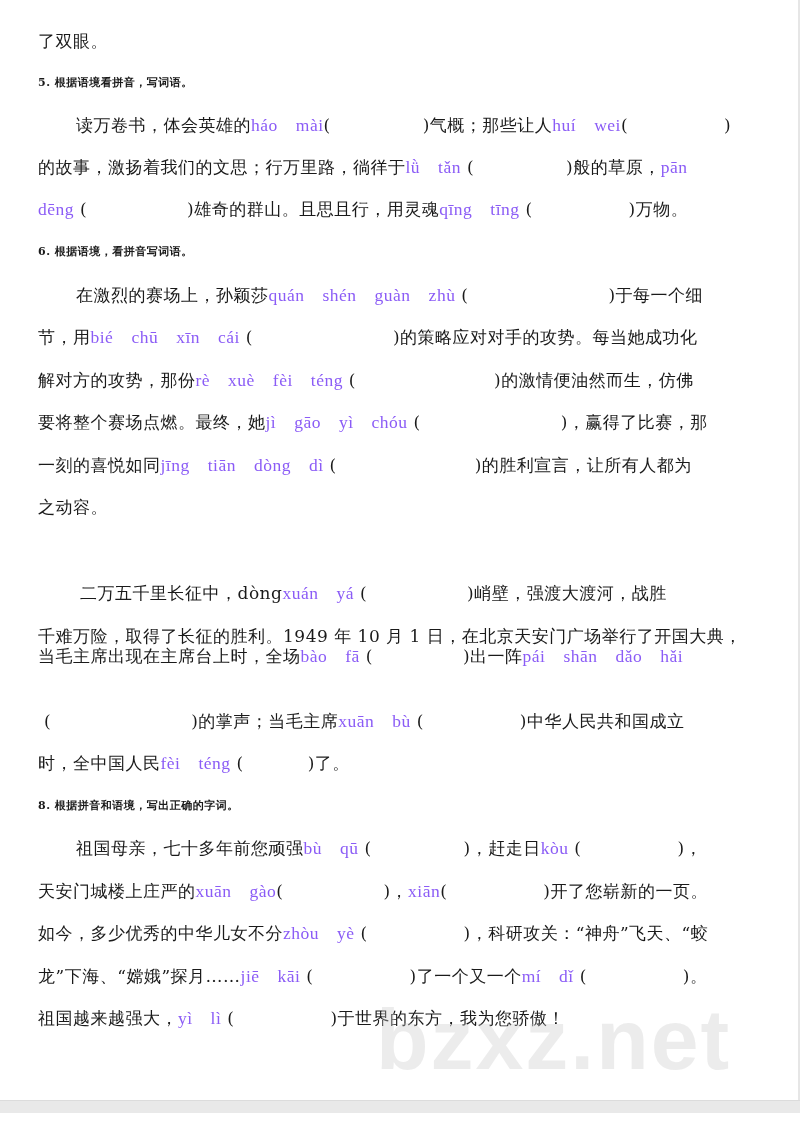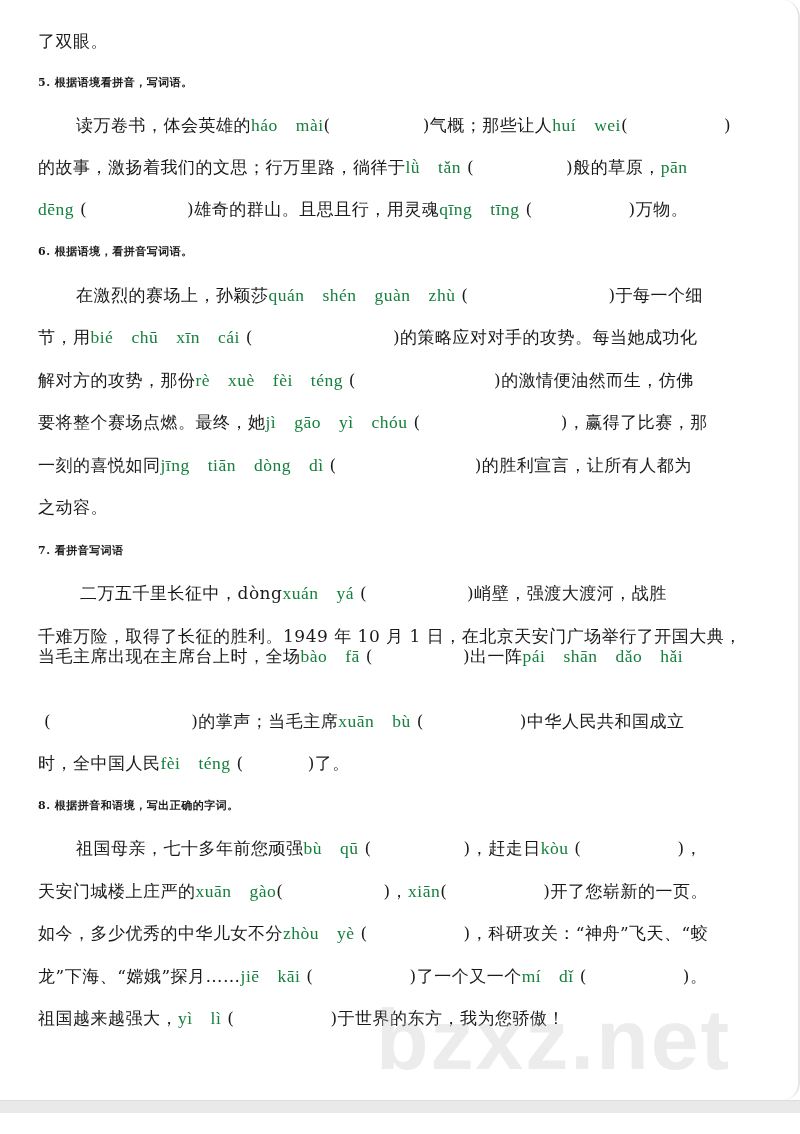--- a/index.html
+++ b/index.html
@@ -4,34 +4,34 @@
 <style>
   html, body { margin: 0; padding: 0; }
   body {
     width: 800px; height: 1134px; overflow: hidden; position: relative;
     background: #ffffff;
     font-family: "DejaVu Serif", "Liberation Serif", serif;
     color: #1a1a1a;
   }
   .page {
     position: absolute; left: 0; top: 0; width: 798px; height: 1100px;
-    background: #fff; border-right: 2px solid #e6e6e6; border-radius: 17px;
+    background: #fff; border-right: 2px solid #e6e6e6;
   }
   .gap {
     position: absolute; left: 0; top: 1100px; width: 800px; height: 12px;
     background: #e9e9e9; border-top: 1px solid #dcdcdc; border-bottom: 1px solid #dcdcdc;
   }
   .page2 { position: absolute; left: 0; top: 1113px; width: 800px; height: 21px; background: #fff; }
   .line {
     position: absolute; left: 38px; width: 720px;
     font-size: 17px; line-height: 22px; white-space: nowrap;
     letter-spacing: 0.5px;
   }
   .heading { font-weight: bold; font-size: 11px; }
-  .py { color: #15803d; font-family: "Liberation Serif", "DejaVu Serif", serif; font-size: 17.5px; text-align: right; }
+  .py { color: #8b5cf6; font-family: "Liberation Serif", "DejaVu Serif", serif; font-size: 17.5px; text-align: right; }
   .blank { display: inline-block; }
   .watermark {
     position: absolute; left: 376px; top: 990px;
     font-family: "Liberation Sans", "DejaVu Sans", sans-serif;
     font-weight: bold; font-size: 86px; letter-spacing: 2px;
     color: rgba(200,200,200,0.35); pointer-events: none;
   }
 </style>
 </head>
 <body>
@@ -70,24 +70,20 @@
   <div class="line" style="top:411px">
     <span>要将整个赛场点燃。最终，她</span><span class="py">jì　gāo　yì　chóu</span> <span>(</span><span class="blank" style="width:140px"></span><span>)</span><span>，赢得了比赛，那</span>
   </div>
   <div class="line" style="top:454px">
     <span>一刻的喜悦如同</span><span class="py">jīng　tiān　dòng　dì</span> <span>(</span><span class="blank" style="width:138px"></span><span>)</span><span>的胜利宣言，让所有人都为</span>
   </div>
   <div class="line" style="top:496px">
     <span>之动容。</span>
   </div>
 
-  <div class="line heading" style="top:540px">
-    <span>7.</span>
-    <span>看拼音写词语</span>
-  </div>
   <div class="line" style="top:582px">
     <span style="padding-left:42px">二万五千里长征中，dòng</span><span class="py">xuán　yá</span> <span>(</span><span class="blank" style="width:100px"></span><span>)</span><span>峭壁，强渡大渡河，战胜</span>
   </div>
   <div class="line" style="top:625px">
     <span>千难万险，取得了长征的胜利。1949 年 10 月 1 日，在北京天安门广场举行了开国大典，</span>
   </div>
   <div class="line" style="top:645px">
     <span>当毛主席出现在主席台上时，全场</span><span class="py">bào　fā</span> <span>(</span><span class="blank" style="width:90px"></span><span>)</span><span>出一阵</span><span class="py">pái　shān　dǎo　hǎi</span>
   </div>
   <div class="line" style="top:752px">

